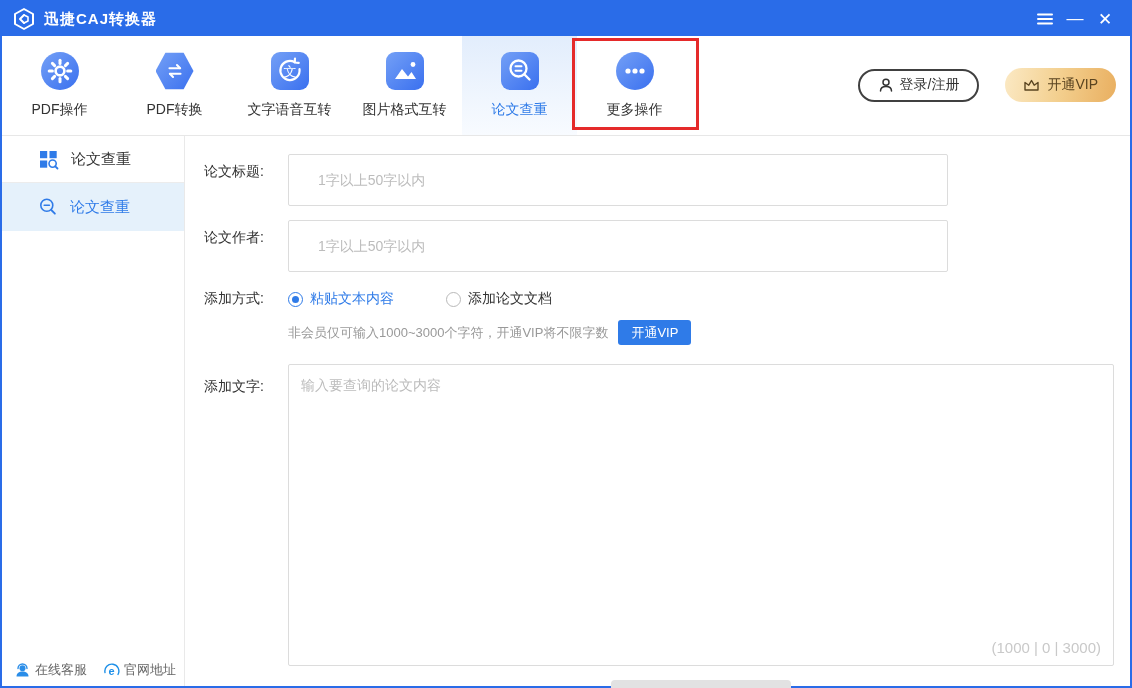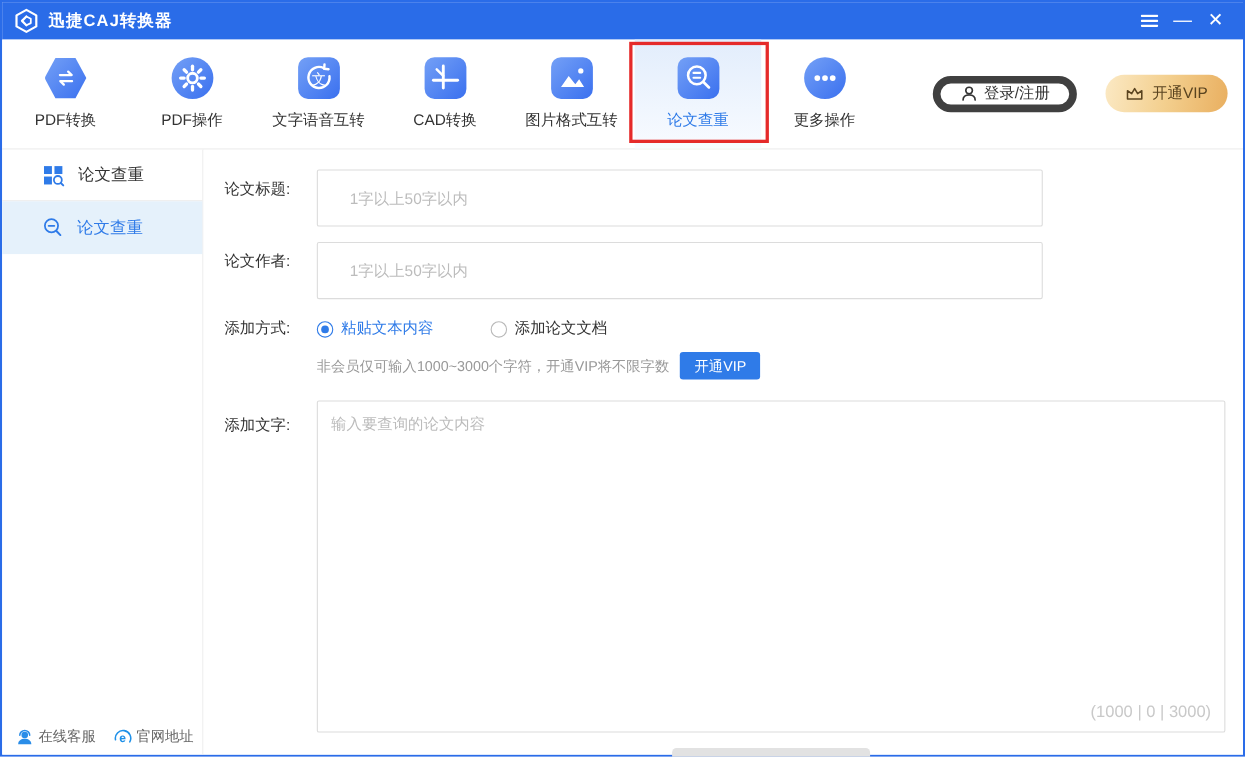--- a/index.html
+++ b/index.html
@@ -20,21 +20,21 @@
   .nav-item { width:115px; height:99px; display:flex; flex-direction:column; align-items:center; padding-top:16px; cursor:pointer; }
   .nav-item.active { background:linear-gradient(180deg,#e2edfc 0%,#f8fbff 100%); }
   .nav-icon { width:38px; height:38px; border-radius:9px; background:linear-gradient(135deg,#74a0f6 0%,#3a70ef 100%); display:flex; align-items:center; justify-content:center; margin-bottom:11px; }
   .nav-icon.round { border-radius:50%; }
   .nav-icon.hex { border-radius:0; clip-path:polygon(26% 2%,74% 2%,100% 50%,74% 98%,26% 98%,0% 50%); }
   .nav-label { font-size:14px; color:#333; }
   .nav-item.active .nav-label { color:#2f7be8; }
   .annotation-box { position:absolute; left:570px; top:2px; width:127px; height:92px; border:3px solid #e52a2a; pointer-events:none; z-index:6; }
 
   .nav-right { position:absolute; right:14px; top:32px; display:flex; align-items:center; gap:26px; }
-  .login-btn { height:33px; padding:0 18px; border:7px solid #404040; border-radius:17px; background:#fff; display:flex; align-items:center; gap:6px; font-size:14px; color:#333; cursor:pointer; }
+  .login-btn { height:33px; padding:0 18px; border:2px solid #404040; border-radius:17px; background:#fff; display:flex; align-items:center; gap:6px; font-size:14px; color:#333; cursor:pointer; }
   .vip-btn { height:34px; padding:0 18px; border:none; border-radius:17px; background:linear-gradient(100deg,#fbe9c4 0%,#f3cf8e 50%,#e9af60 100%); display:flex; align-items:center; gap:7px; font-size:14px; color:#5a4420; cursor:pointer; }
 
   
   .main-area { flex:1; display:flex; min-height:0; }
   .sidebar { width:183px; border-right:1px solid #e9e9e9; background:#fff; flex:0 0 auto; position:relative; }
   .sb-header { height:47px; display:flex; align-items:center; gap:12px; padding-left:36px; border-bottom:1px solid #ececec; font-size:15px; color:#333; }
   .sb-item { height:48px; display:flex; align-items:center; gap:12px; padding-left:36px; font-size:15px; color:#333; cursor:pointer; }
   .sb-item.selected { background:#e5f1fb; color:#2f7be8; }
 
   .content { flex:1; padding:18px 0 0 19px; position:relative; background:#fff; }
@@ -83,71 +83,61 @@
         </svg>
     </div>
     <div class="tb-btn">—</div>
     <div class="tb-btn">✕</div>
   </div>
 
   <div class="navbar">
     <div class="nav-items">
 
       <div class="nav-item">
-        <div class="nav-icon hex">
-          <svg width="30" height="30" viewBox="0 0 38 38">
-            <path d="M12 15.5h13" stroke="#fff" stroke-width="2.6" stroke-linecap="round"></path>
-            <path d="M21.5 11.5l4 4" stroke="#fff" stroke-width="2.6" stroke-linecap="round"></path>
-            <path d="M26 22.5H13" stroke="#fff" stroke-width="2.6" stroke-linecap="round"></path>
-            <path d="M16.5 26.5l-4-4" stroke="#fff" stroke-width="2.6" stroke-linecap="round"></path>
-          </svg>
-        </div>
-        <span class="nav-label">PDF转换</span>
-      </div>
-
-      <div class="nav-item">
         <div class="nav-icon round">
           <svg width="38" height="38" viewBox="0 0 38 38">
             <circle cx="19" cy="19" r="4.4" fill="none" stroke="#fff" stroke-width="2.6"></circle>
             <g stroke="#fff" stroke-width="3" stroke-linecap="round">
               <path d="M19 8.2v3.2"></path>
                 <path d="M19 26.6v3.2"></path>
                 <path d="M8.2 19h3.2"></path>
                 <path d="M26.6 19h3.2"></path>
               <path d="M11.4 11.4l2.2 2.2"></path>
                 <path d="M24.4 24.4l2.2 2.2"></path>
                 <path d="M26.6 11.4l-2.2 2.2"></path>
                 <path d="M13.6 24.4l-2.2 2.2"></path>
             </g>
           </svg>
         </div>
         <span class="nav-label">PDF操作</span>
       </div>
 
       <div class="nav-item">
+        <div class="nav-icon hex">
+          <svg width="30" height="30" viewBox="0 0 38 38">
+            <path d="M12 15.5h13" stroke="#fff" stroke-width="2.6" stroke-linecap="round"></path>
+            <path d="M21.5 11.5l4 4" stroke="#fff" stroke-width="2.6" stroke-linecap="round"></path>
+            <path d="M26 22.5H13" stroke="#fff" stroke-width="2.6" stroke-linecap="round"></path>
+            <path d="M16.5 26.5l-4-4" stroke="#fff" stroke-width="2.6" stroke-linecap="round"></path>
+          </svg>
+        </div>
+        <span class="nav-label">PDF转换</span>
+      </div>
+
+      <div class="nav-item">
         <div class="nav-icon">
           <svg width="38" height="38" viewBox="0 0 38 38">
             <path d="M28.5 17.2A9.6 9.6 0 1 1 23.5 10" fill="none" stroke="#fff" stroke-width="2.2" stroke-linecap="round"></path>
             <path d="M24 6.5l-0.3 4 4 0.4" fill="none" stroke="#fff" stroke-width="2.2" stroke-linecap="round" stroke-linejoin="round"></path>
             <text x="19" y="24" text-anchor="middle" fill="#fff" font-size="13">文</text>
           </svg>
         </div>
         <span class="nav-label">文字语音互转</span>
       </div>
 
-      <div class="nav-item">
-        <div class="nav-icon">
-          <svg width="38" height="38" viewBox="0 0 38 38">
-            <path d="M17 8v20" stroke="#fff" stroke-width="2.6" stroke-linecap="round"></path>
-            <path d="M8 21h22" stroke="#fff" stroke-width="2.6" stroke-linecap="round"></path>
-            <path d="M11 11l6 6" stroke="#fff" stroke-width="2.2" stroke-linecap="round"></path>
-          </svg>
-        </div>
-        <span class="nav-label">CAD转换</span>
-      </div>
 
       <div class="nav-item">
         <div class="nav-icon">
           <svg width="38" height="38" viewBox="0 0 38 38">
             <path d="M9 27l7-10 6 7.5 3.5-4.5 4.5 7z" fill="#fff"></path>
             <circle cx="27" cy="12.5" r="2.4" fill="#fff"></circle>
           </svg>
         </div>
         <span class="nav-label">图片格式互转</span>
       </div>

